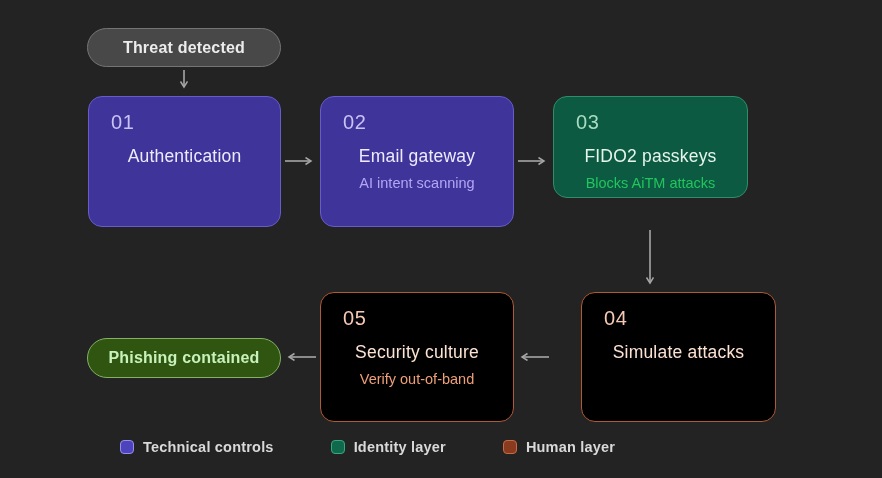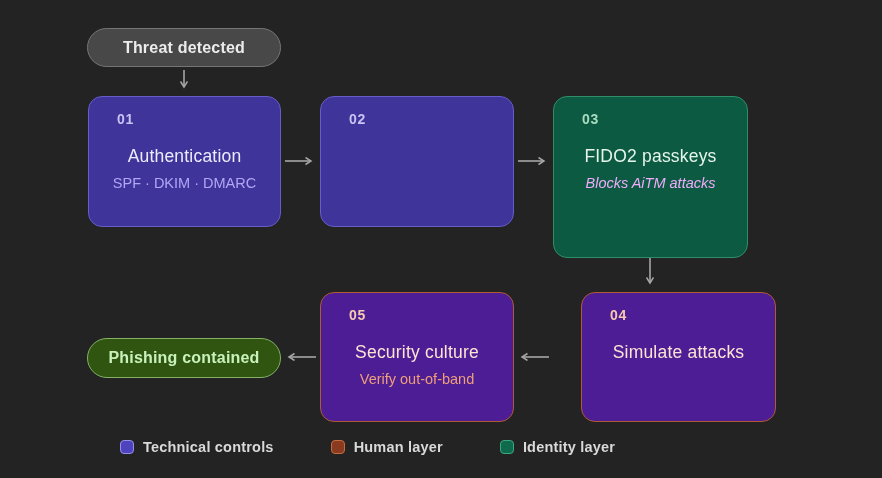--- a/index.html
+++ b/index.html
@@ -12,43 +12,43 @@
   
   .pill{
     position:absolute;display:flex;align-items:center;justify-content:center;
     border-radius:20px;box-sizing:border-box;font-weight:700;font-size:16px;letter-spacing:.2px;
   }
   .pill.start{left:87px;top:28px;width:194px;height:39px;background:#484848;border:1px solid #757575;color:#ececec;}
   .pill.end{left:87px;top:338px;width:194px;height:40px;background:#2f5511;border:1px solid #84b163;color:#c9f2bb;}
 
   
   .node{position:absolute;border-radius:14px;box-sizing:border-box;border:1px solid transparent;}
-  .node-id{position:absolute;top:14px;left:28px;font-size:14px;font-weight:700;letter-spacing:.6px;}
+  .node-id{position:absolute;top:14px;left:22px;font-size:20px;font-weight:400;letter-spacing:.6px;}
   .node-body{position:absolute;left:6px;right:6px;top:47px;text-align:center;}
   .node-title{font-size:17.5px;font-weight:400;letter-spacing:.2px;line-height:24px;margin-bottom:5px;}
   .node-subtitle{font-size:14.5px;font-weight:500;line-height:20px;}
 
   .node.technical{background:#3e3499;border-color:#675cc9;}
   .node.technical .node-id{color:#c9c2f4;}
   .node.technical .node-title{color:#eeebfe;}
   .node.technical .node-subtitle{color:#b3a6f6;}
 
   .node.identity{background:#0b5a41;border-color:#2f8e68;}
   .node.identity .node-id{color:#a8dcc2;}
   .node.identity .node-title{color:#e6f4ec;}
-  .node.identity .node-subtitle{color:#f0abfc;font-style:italic;}
+  .node.identity .node-subtitle{color:#22c55e;}
 
-  .node.human{background:#4c1d95;border-color:#b05a33;}
+  .node.human{background:#000000;border-color:#b05a33;}
   .node.human .node-id{color:#f6c9b2;}
   .node.human .node-title{color:#fde3d3;}
   .node.human .node-subtitle{color:#ef9f78;}
 
   .n01{left:88px;top:96px;width:193px;height:131px;}
   .n02{left:320px;top:96px;width:194px;height:131px;}
-  .n03{left:553px;top:96px;width:195px;height:162px;padding-left:20px;}
+  .n03{left:553px;top:96px;width:195px;height:102px;padding-left:20px;}
   .n04{left:553px;top:292px;width:195px;height:130px;margin-left:28px;}
   .n05{left:320px;top:292px;width:194px;height:130px;}
 
   
   .legend{position:absolute;left:88px;top:439px;display:flex;align-items:center;gap:25px;}
   .legend-item{display:flex;align-items:center;gap:9px;padding-left:32px;}
   .swatch{width:14px;height:14px;border-radius:4px;box-sizing:border-box;}
   .swatch.technical{background:#4d44bd;border:1.5px solid #968ee9;}
   .swatch.identity{background:#0f6a4d;border:1.5px solid #3aa87e;}
   .swatch.human{background:#8a3a1e;border:1.5px solid #c66c42;}
@@ -74,26 +74,29 @@
   </svg>
 
   <div class="pill start">
     <span>Threat detected</span>
   </div>
 
   <div class="node technical n01">
     <div class="node-id">01</div>
     <div class="node-body">
       <div class="node-title">Authentication</div>
-      <div class="node-subtitle">SPF · DKIM · DMARC</div>
     </div>
   </div>
 
   <div class="node technical n02">
     <div class="node-id">02</div>
+    <div class="node-body">
+      <div class="node-title">Email gateway</div>
+      <div class="node-subtitle">AI intent scanning</div>
+    </div>
   </div>
 
   <div class="node identity n03">
     <div class="node-id">03</div>
     <div class="node-body">
       <div class="node-title">FIDO2 passkeys</div>
       <div class="node-subtitle">Blocks AiTM attacks</div>
     </div>
   </div>
 
@@ -115,22 +118,22 @@
   <div class="pill end">
     <span>Phishing contained</span>
   </div>
 
   <div class="legend">
     <div class="legend-item">
       <span class="swatch technical"></span>
       <span class="legend-label">Technical controls</span>
     </div>
     <div class="legend-item">
+      <span class="swatch identity"></span>
+      <span class="legend-label">Identity layer</span>
+    </div>
+    <div class="legend-item">
       <span class="swatch human"></span>
       <span class="legend-label">Human layer</span>
-    </div>
-    <div class="legend-item">
-      <span class="swatch identity"></span>
-      <span class="legend-label">Identity layer</span>
     </div>
   </div>
 
 </div>
 
 </body></html>

